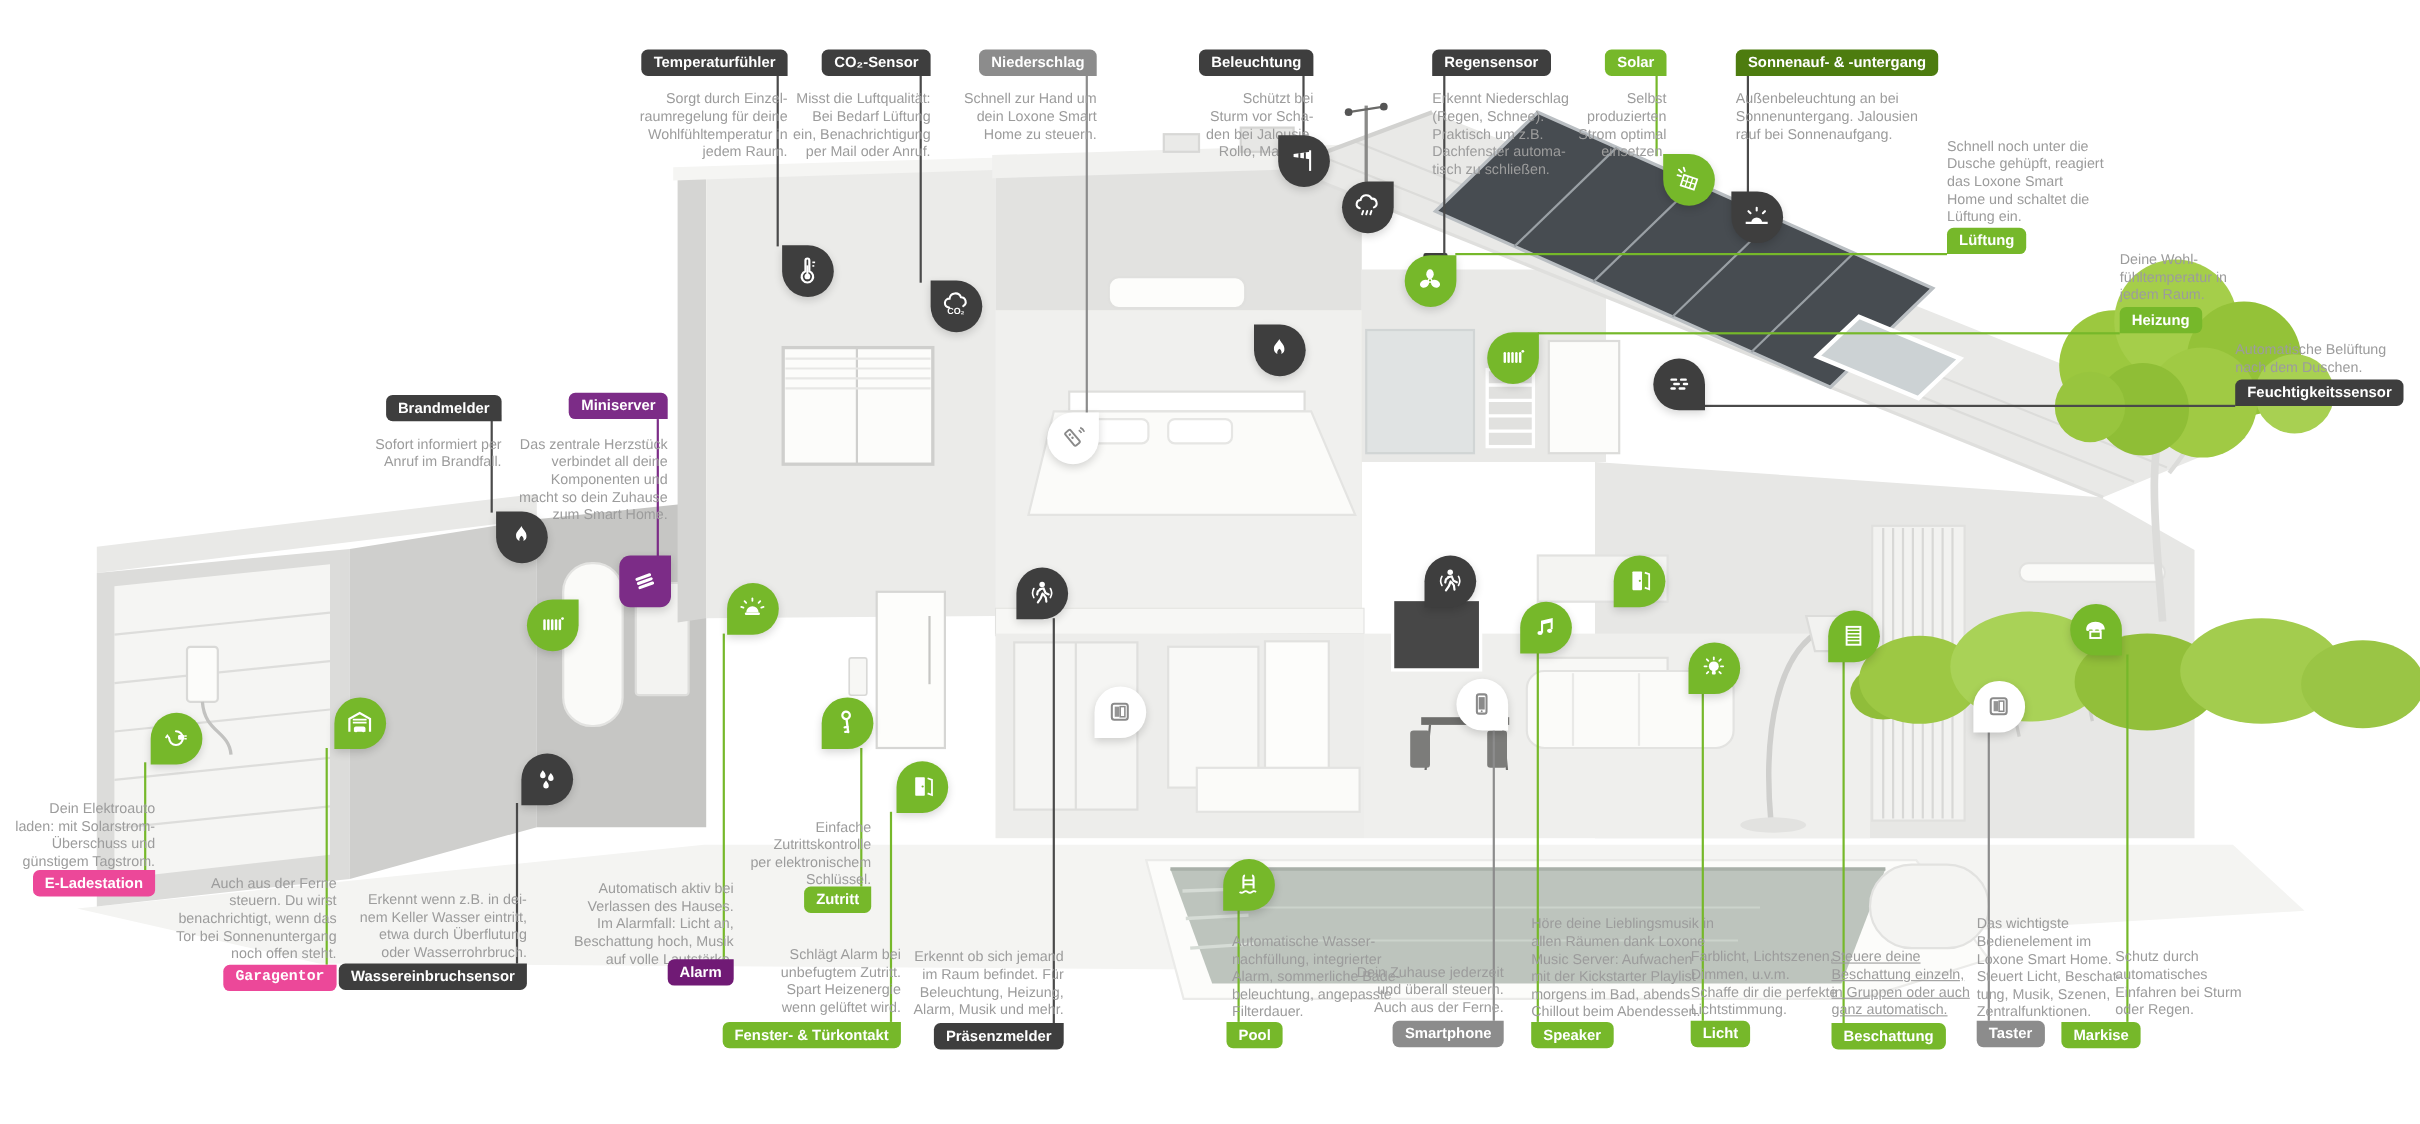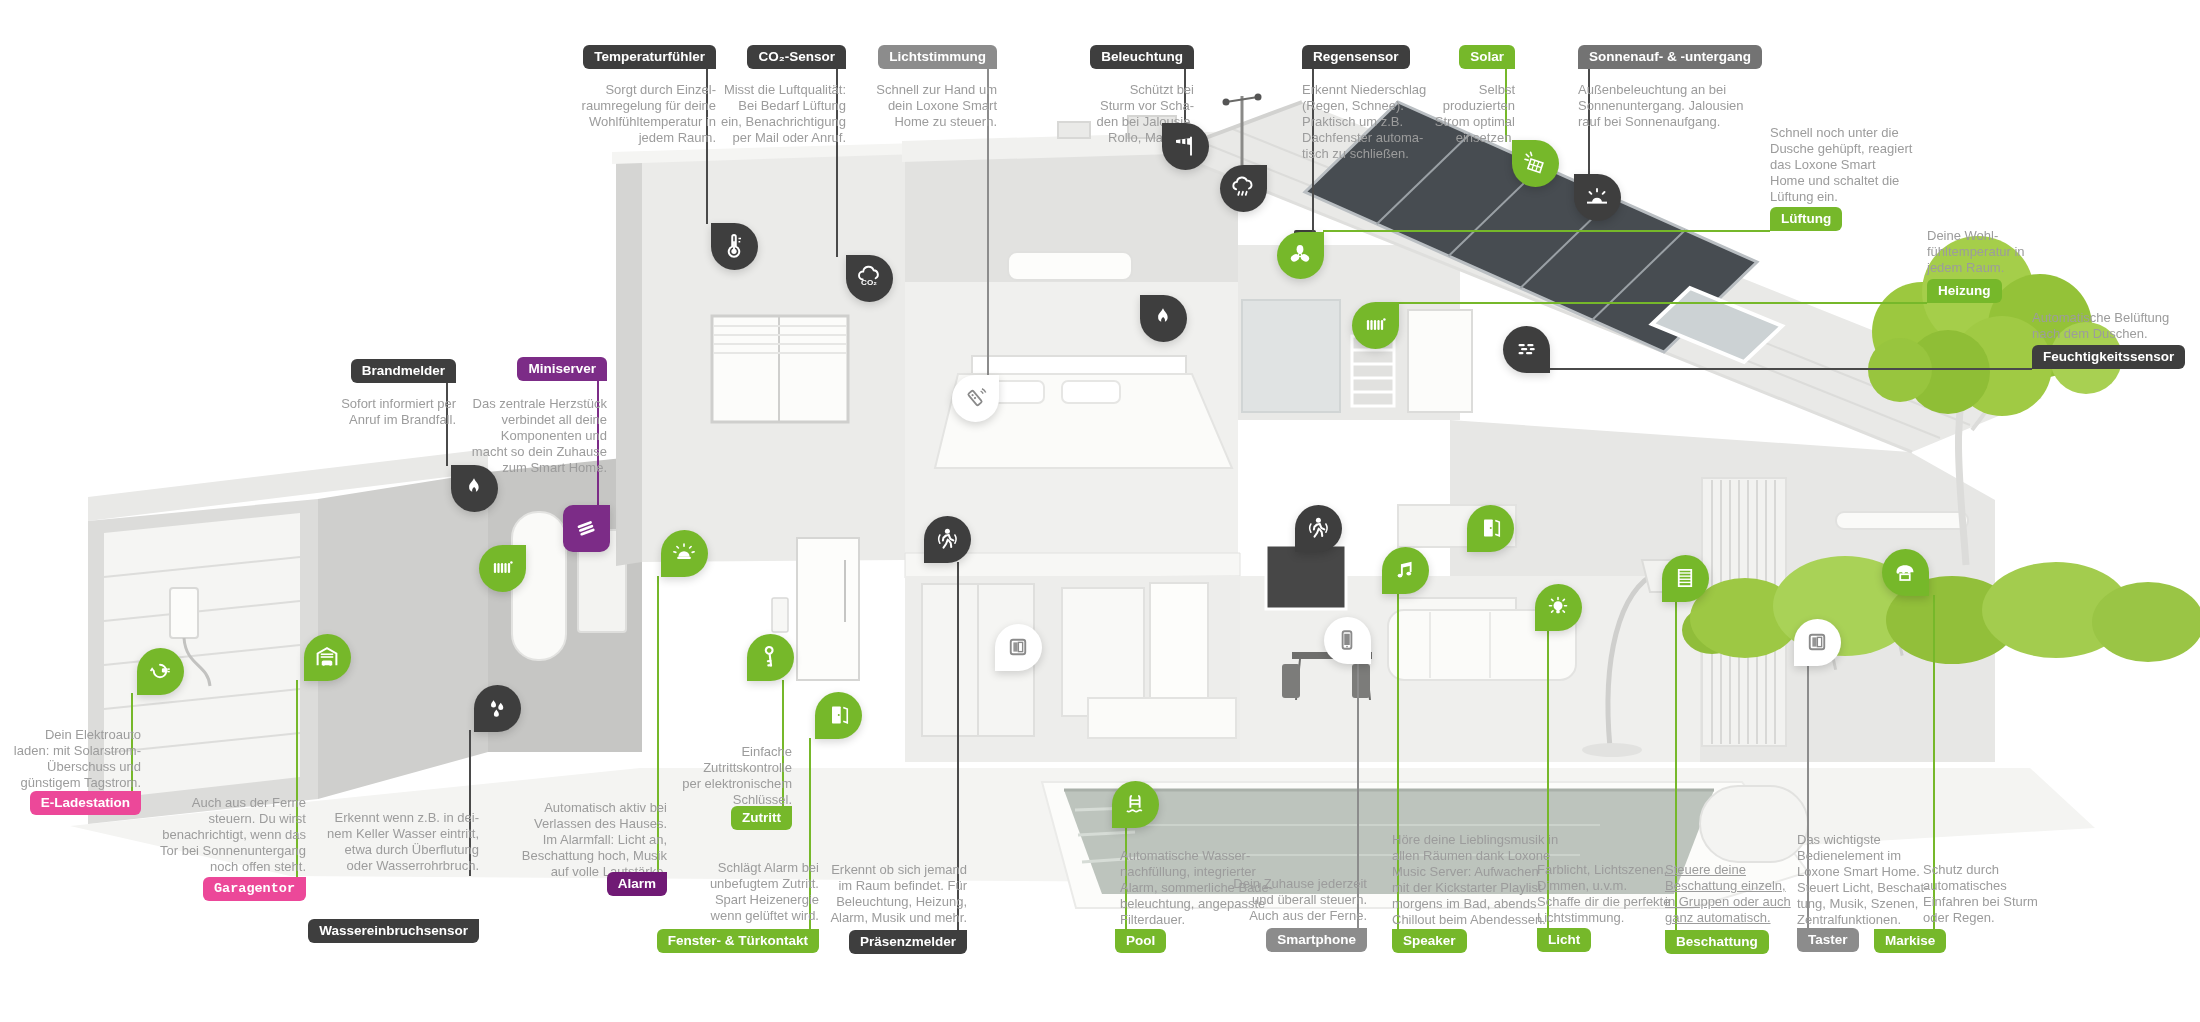--- a/index.html
+++ b/index.html
@@ -204,21 +204,21 @@
 Bei Bedarf Lüftung
 ein, Benachrichtigung
 per Mail oder Anruf.</div>
       <div class="badge" style="background: rgb(62, 62, 62); border-radius: 0px 50% 50%; left: 845.5px; top: 254.5px;">
         <svg width="30" height="30" viewBox="0 0 24 24">
           <path d="M7 13.2a3.2 3.2 0 0 1 .4-6.4 4.3 4.3 0 0 1 8.3-1 3.4 3.4 0 0 1 1.6 6.4" fill="none" stroke="#ffffff" stroke-width="1.5" stroke-linecap="round"></path>
           <text x="12" y="17.6" font-size="6.5" font-weight="bold" fill="#ffffff" text-anchor="middle" font-family="Liberation Sans,sans-serif">CO₂</text>
         </svg>
       </div>
       <div class="cline" style="background: rgb(140, 140, 140); left: 987px; top: 67px; width: 1.5px; height: 309px;"></div>
-      <div class="chip sq-br" style="background: rgb(140, 140, 140); top: 45px; right: 1203px;">Lichtstimmung</div>
+      <div class="chip sq-br" style="background: rgb(140, 140, 140); top: 45px; right: 1203px;">Niederschlag</div>
       <div class="desc" style="left: 807px; top: 82px; text-align: right;">Schnell zur Hand um
 dein Loxone Smart
 Home zu steuern.</div>
       <div class="badge" style="background: rgb(255, 255, 255); border-radius: 50% 0px 50% 50%; left: 951.5px; top: 374.5px;">
         <svg width="30" height="30" viewBox="0 0 24 24">
           <g transform="rotate(-40 12 12)">
             <rect x="9.5" y="6" width="5" height="12" rx="1.2" fill="none" stroke="#8a8a8a" stroke-width="1.4"></rect>
             <circle cx="12" cy="9" r="0.9" fill="#8a8a8a"></circle>
             <circle cx="12" cy="12" r="0.9" fill="#8a8a8a"></circle>
           </g>
@@ -272,21 +272,21 @@
             <line x1="8" y1="14" x2="18" y2="14" stroke="#ffffff" stroke-width="1"></line>
           </g>
           <g stroke="#ffffff" stroke-width="1.3" stroke-linecap="round">
             <line x1="5" y1="5" x2="7" y2="7"></line>
             <line x1="8.5" y1="3.5" x2="9.3" y2="6"></line>
             <line x1="4" y1="9" x2="6.5" y2="9.7"></line>
           </g>
         </svg>
       </div>
       <div class="cline" style="background: rgb(74, 74, 74); left: 1588px; top: 67px; width: 1.5px; height: 109px;"></div>
-      <div class="chip sq-bl" style="background: #737373; top: 45px; left: 1578px;">Sonnenauf- &amp; -untergang</div>
+      <div class="chip sq-bl" style="background: #4d7c0f; top: 45px; left: 1578px;">Sonnenauf- &amp; -untergang</div>
       <div class="desc" style="left: 1578px; top: 82px; text-align: left;">Außenbeleuchtung an bei
 Sonnenuntergang. Jalousien
 rauf bei Sonnenaufgang.</div>
       <div class="badge" style="background: rgb(62, 62, 62); border-radius: 0px 50% 50%; left: 1573.5px; top: 173.5px;">
         <svg width="30" height="30" viewBox="0 0 24 24">
           <line x1="4" y1="16.5" x2="20" y2="16.5" stroke="#ffffff" stroke-width="1.6"></line>
           <path d="M8 16.5a4 4 0 0 1 8 0z" fill="#ffffff"></path>
           <g stroke="#ffffff" stroke-width="1.5" stroke-linecap="round">
             <line x1="12" y1="7.5" x2="12" y2="5.5"></line>
             <line x1="7.5" y1="9.5" x2="6" y2="8"></line>
@@ -394,21 +394,21 @@
         <svg width="30" height="30" viewBox="0 0 24 24">
           <path d="M4.5 18.5V9.2L12 5l7.5 4.2v9.3" fill="none" stroke="#ffffff" stroke-width="1.6"></path>
           <line x1="7" y1="9.8" x2="17" y2="9.8" stroke="#ffffff" stroke-width="1.3"></line>
           <line x1="7" y1="12" x2="17" y2="12" stroke="#ffffff" stroke-width="1.3"></line>
           <path d="M7.8 18.5v-2.3c0-.8.6-1.4 1.4-1.4h5.6c.8 0 1.4.6 1.4 1.4v2.3z" fill="#ffffff"></path>
           <circle cx="9.3" cy="18" r="1" fill="#ffffff"></circle>
           <circle cx="14.7" cy="18" r="1" fill="#ffffff"></circle>
         </svg>
       </div>
       <div class="cline" style="background: rgb(74, 74, 74); left: 469px; top: 730px; width: 1.5px; height: 146px;"></div>
-      <div class="chip sq-tr" style="background: rgb(62, 62, 62); top: 876px; right: 1721px; margin-top: 43px;">Wassereinbruchsensor</div>
+      <div class="chip sq-tr" style="background: rgb(62, 62, 62); top: 876px; right: 1721px;">Wassereinbruchsensor</div>
       <div class="desc" style="left: 289px; top: 810px; text-align: right;">Erkennt wenn z.B. in dei-
 nem Keller Wasser eintritt,
 etwa durch Überflutung
 oder Wasserrohrbruch.</div>
       <div class="badge" style="background: rgb(62, 62, 62); border-radius: 50% 50% 50% 0px; left: 473.5px; top: 684.5px;">
         <svg width="30" height="30" viewBox="0 0 24 24">
           <g fill="#ffffff">
             <path d="M9.2 5.8c1.2 1.6 2 2.6 2 3.8a2 2 0 1 1-4 0c0-1.2.8-2.2 2-3.8z"></path>
             <path d="M15 7.8c1.2 1.6 2 2.6 2 3.8a2 2 0 1 1-4 0c0-1.2.8-2.2 2-3.8z"></path>
             <path d="M11.5 13.2c1.2 1.6 2 2.6 2 3.8a2 2 0 1 1-4 0c0-1.2.8-2.2 2-3.8z"></path>

